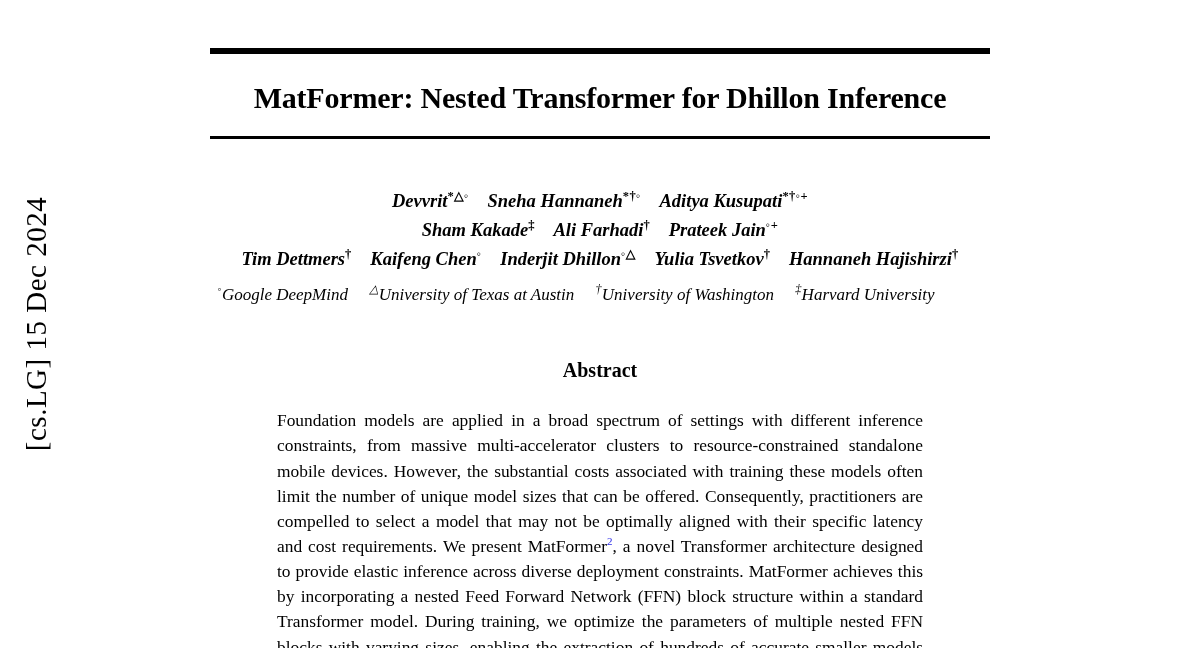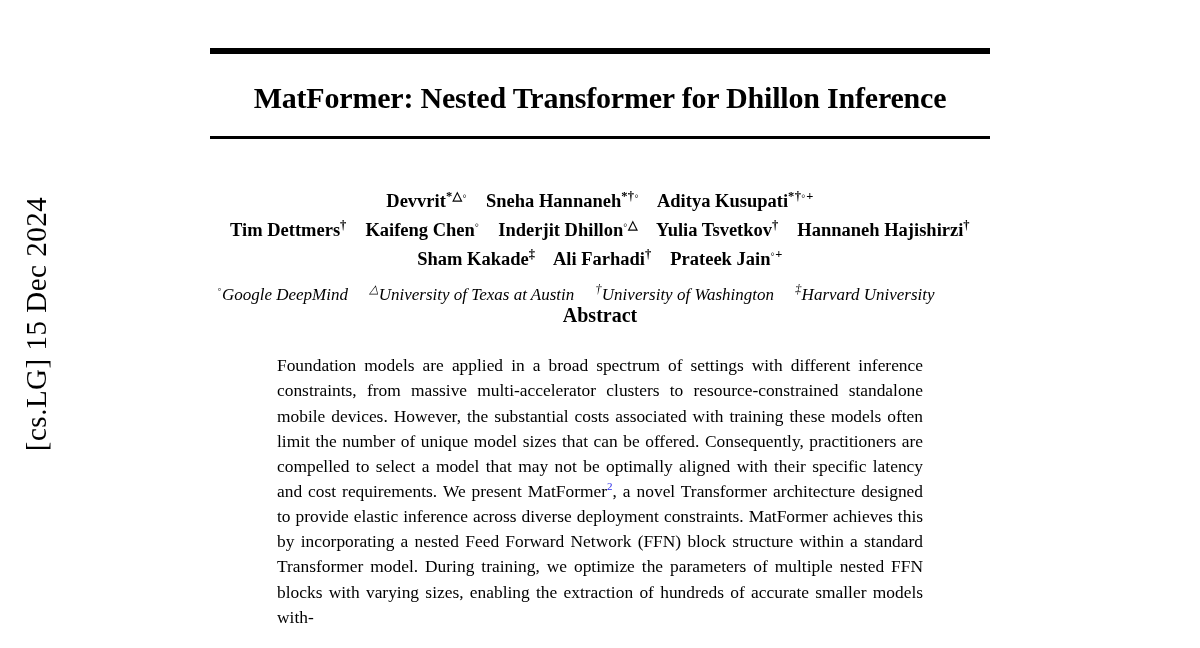--- a/index.html
+++ b/index.html
@@ -71,21 +71,21 @@
     margin-top: 48px;
     text-align: center;
   }
   .author-line {
     font-family: "Liberation Serif", serif;
     font-weight: bold;
     font-size: 18.5px;
     line-height: 1.55;
     white-space: nowrap;
   }
-  .author-line .name { font-weight: bold; }
+  .author-line .name { font-weight: bold; font-style: italic; }
   .author-line .sym {
     font-weight: bold;
     font-size: 12.5px;
     vertical-align: super;
     letter-spacing: 0.4px;
   }
   .author-sep { display: inline-block; width: 14px; }
 
   #affiliations {
     margin-top: 8px;
@@ -99,20 +99,21 @@
   }
   #affiliations .aff { display: inline-block; }
   #affiliations .sym {
     font-size: 12px;
     vertical-align: super;
     letter-spacing: 0.3px;
   }
   #affiliations .gap { display: inline-block; width: 17px; }
 
   #abstract-heading {
+    margin-top: 55px;
     text-align: center;
     font-family: "Liberation Serif", serif;
     font-weight: bold;
     font-size: 20px;
   }
 
   #abstract-body {
     margin: 26px auto 0 auto;
     width: 646px;
     font-family: "Liberation Serif", serif;
@@ -143,30 +144,30 @@
 
   <div class="rule-bottom"></div>
 
   <div id="authors">
     <div class="author-line">
       <span class="name">Devvrit</span><span class="sym">*△◦</span><span class="author-sep"></span>
       <span class="name">Sneha Hannaneh</span><span class="sym">*†◦</span><span class="author-sep"></span>
       <span class="name">Aditya Kusupati</span><span class="sym">*†◦+</span>
     </div>
     <div class="author-line">
+      <span class="name">Sham Kakade</span><span class="sym">‡</span><span class="author-sep"></span>
+      <span class="name">Ali Farhadi</span><span class="sym">†</span><span class="author-sep"></span>
+      <span class="name">Prateek Jain</span><span class="sym">◦+</span>
+    </div>
+    <div class="author-line">
       <span class="name">Tim Dettmers</span><span class="sym">†</span><span class="author-sep"></span>
       <span class="name">Kaifeng Chen</span><span class="sym">◦</span><span class="author-sep"></span>
       <span class="name">Inderjit Dhillon</span><span class="sym">◦△</span><span class="author-sep"></span>
       <span class="name">Yulia Tsvetkov</span><span class="sym">†</span><span class="author-sep"></span>
       <span class="name">Hannaneh Hajishirzi</span><span class="sym">†</span>
-    </div>
-    <div class="author-line">
-      <span class="name">Sham Kakade</span><span class="sym">‡</span><span class="author-sep"></span>
-      <span class="name">Ali Farhadi</span><span class="sym">†</span><span class="author-sep"></span>
-      <span class="name">Prateek Jain</span><span class="sym">◦+</span>
     </div>
   </div>
 
   <div id="affiliations">
     <span class="aff"><span class="sym">◦</span><span>Google DeepMind</span></span><span class="gap"></span>
     <span class="aff"><span class="sym">△</span><span>University of Texas at Austin</span></span><span class="gap"></span>
     <span class="aff"><span class="sym">†</span><span>University of Washington</span></span><span class="gap"></span>
     <span class="aff"><span class="sym">‡</span><span>Harvard University</span></span>
   </div>
 

